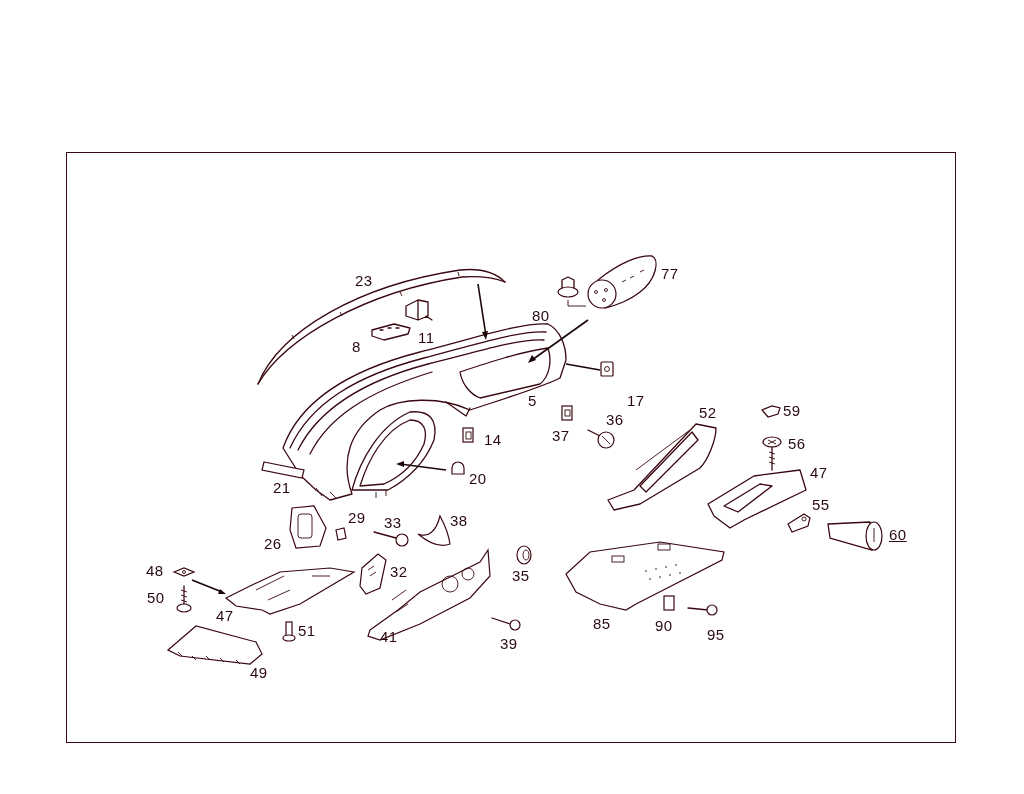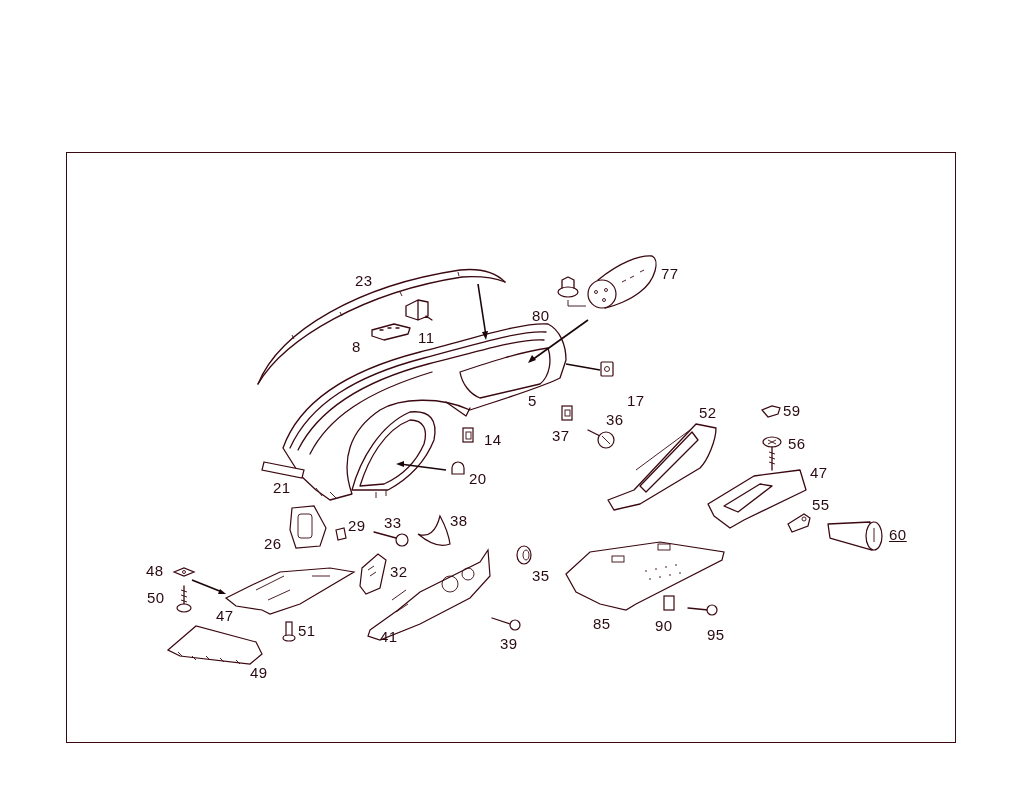--- a/index.html
+++ b/index.html
@@ -231,25 +231,25 @@
 <span class="lbl" style="left:606px;top:412px;">36</span>
 <span class="lbl" style="left:699px;top:405px;">52</span>
 <span class="lbl" style="left:783px;top:403px;">59</span>
 <span class="lbl" style="left:788px;top:436px;">56</span>
 <span class="lbl" style="left:810px;top:465px;">47</span>
 <span class="lbl" style="left:812px;top:497px;">55</span>
 <span class="lbl" style="left:889px;top:527px;text-decoration:underline;">60</span>
 <span class="lbl" style="left:469px;top:471px;">20</span>
 <span class="lbl" style="left:273px;top:480px;">21</span>
 <span class="lbl" style="left:264px;top:536px;">26</span>
-<span class="lbl" style="left:348px;top:510px;margin-top:8px;">29</span>
+<span class="lbl" style="left:348px;top:510px;">29</span>
 <span class="lbl" style="left:384px;top:515px;">33</span>
 <span class="lbl" style="left:450px;top:513px;">38</span>
 <span class="lbl" style="left:390px;top:564px;">32</span>
-<span class="lbl" style="left:512px;top:568px;margin-left:20px;">35</span>
+<span class="lbl" style="left:512px;top:568px;">35</span>
 <span class="lbl" style="left:380px;top:629px;">41</span>
 <span class="lbl" style="left:500px;top:636px;">39</span>
 <span class="lbl" style="left:593px;top:616px;">85</span>
 <span class="lbl" style="left:655px;top:618px;">90</span>
 <span class="lbl" style="left:707px;top:627px;text-align:center;">95</span>
 <span class="lbl" style="left:146px;top:563px;">48</span>
 <span class="lbl" style="left:147px;top:590px;">50</span>
 <span class="lbl" style="left:216px;top:608px;">47</span>
 <span class="lbl" style="left:298px;top:623px;">51</span>
 <span class="lbl" style="left:250px;top:665px;">49</span>

